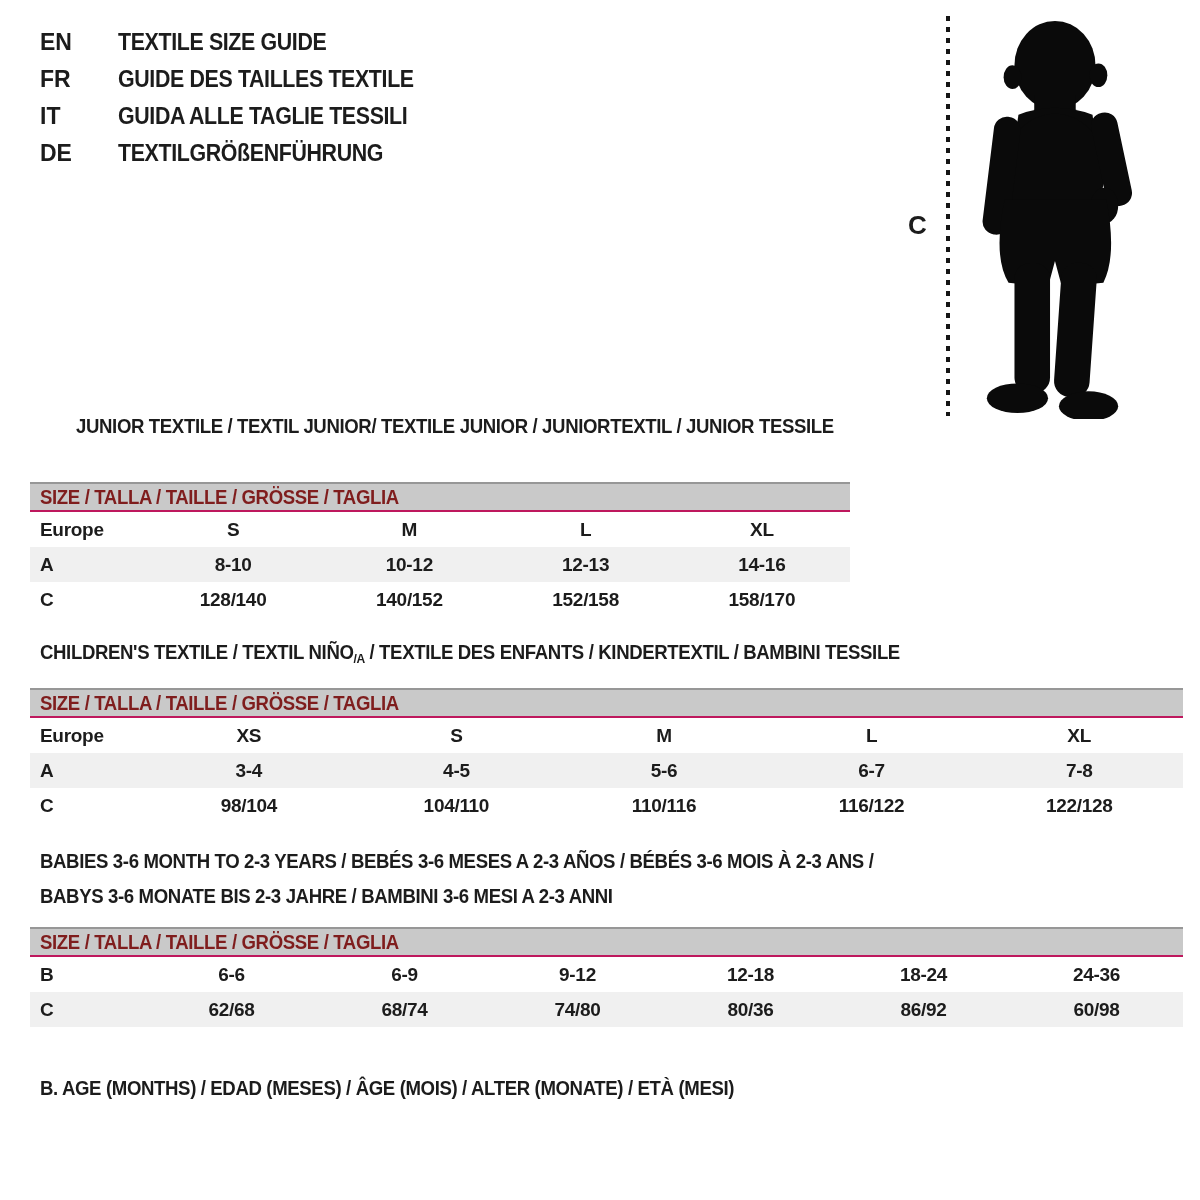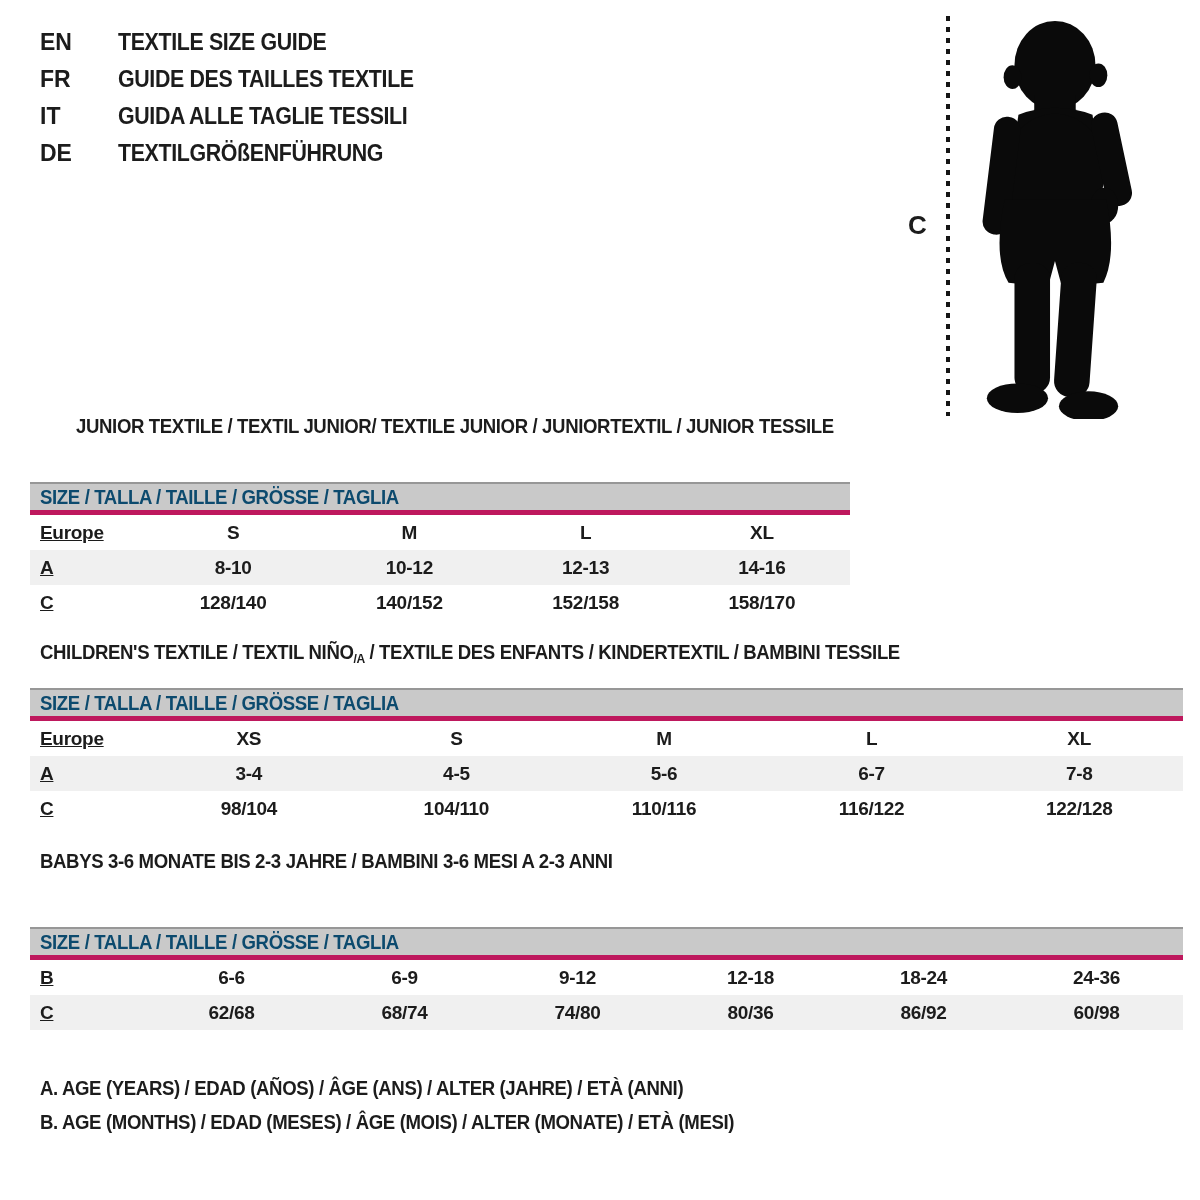--- a/index.html
+++ b/index.html
@@ -33,26 +33,26 @@
   .section-heading { position: absolute; font-size: 20px; line-height: 24px; }
   #junior-heading { left: 40px; top: 414px; margin-left: 36px; }
   #children-heading { left: 40px; top: 640px; }
   #babies-heading { left: 40px; top: 844px; line-height: 35px; }
   .sub-a { font-size: 13px; position: relative; top: 4px; letter-spacing: -0.5px; }
 
   
   .size-table { position: absolute; left: 30px; }
   .size-bar {
     height: 26px; background: #c9c9c9;
-    border-top: 2px solid #979797; border-bottom: 5px solid #be185d;
-    color: #0c4a6e; font-size: 20px; line-height: 26px; padding-left: 10px;
+    border-top: 2px solid #979797; border-bottom: 2px solid #be185d;
+    color: #7f1d1d; font-size: 20px; line-height: 26px; padding-left: 10px;
   }
   .trow { display: grid; height: 35px; align-items: center; font-size: 19px; }
   .trow .cell { text-align: center; letter-spacing: -0.3px; }
-  .trow .label { text-align: left; padding-left: 10px; text-decoration: underline; }
+  .trow .label { text-align: left; padding-left: 10px; }
   .shaded { background: #f0f0f0; }
 
   #junior-table { top: 482px; width: 820px; }
   #junior-table .trow { grid-template-columns: 115px repeat(4, 1fr); }
   #children-table { top: 688px; width: 1153px; }
   #children-table .trow { grid-template-columns: 115px repeat(5, 1fr); }
   #babies-table { top: 927px; width: 1153px; }
   #babies-table .trow { grid-template-columns: 115px repeat(6, 1fr); }
 
   
@@ -161,20 +161,21 @@
       <span class="cell label">C</span>
       <span class="cell">98/104</span>
       <span class="cell">104/110</span>
       <span class="cell">110/116</span>
       <span class="cell">116/122</span>
       <span class="cell">122/128</span>
     </div>
   </div>
 
   <div class="section-heading" id="babies-heading">
+    <div><span class="cond">BABIES 3-6 MONTH TO 2-3 YEARS / BEBÉS 3-6 MESES A 2-3 AÑOS / BÉBÉS 3-6 MOIS À 2-3 ANS /</span></div>
     <div><span class="cond">BABYS 3-6 MONATE BIS 2-3 JAHRE / BAMBINI 3-6 MESI A 2-3 ANNI</span></div>
   </div>
   <div class="size-table" id="babies-table">
     <div class="size-bar">
       <span class="cond">SIZE / TALLA / TAILLE / GRÖSSE / TAGLIA</span>
     </div>
     <div class="trow">
       <span class="cell label">B</span>
       <span class="cell">6-6</span>
       <span class="cell">6-9</span>
@@ -188,17 +189,16 @@
       <span class="cell">62/68</span>
       <span class="cell">68/74</span>
       <span class="cell">74/80</span>
       <span class="cell">80/36</span>
       <span class="cell">86/92</span>
       <span class="cell">60/98</span>
     </div>
   </div>
 
   <div class="legend">
-    <div class="legend-line"><span class="cond">A. AGE (YEARS) / EDAD (AÑOS) / ÂGE (ANS) / ALTER (JAHRE) / ETÀ (ANNI)</span></div>
     <div class="legend-line"><span class="cond">B. AGE (MONTHS) / EDAD (MESES) / ÂGE (MOIS) / ALTER (MONATE) / ETÀ (MESI)</span></div>
   </div>
 
 </div>
 
 </body></html>

